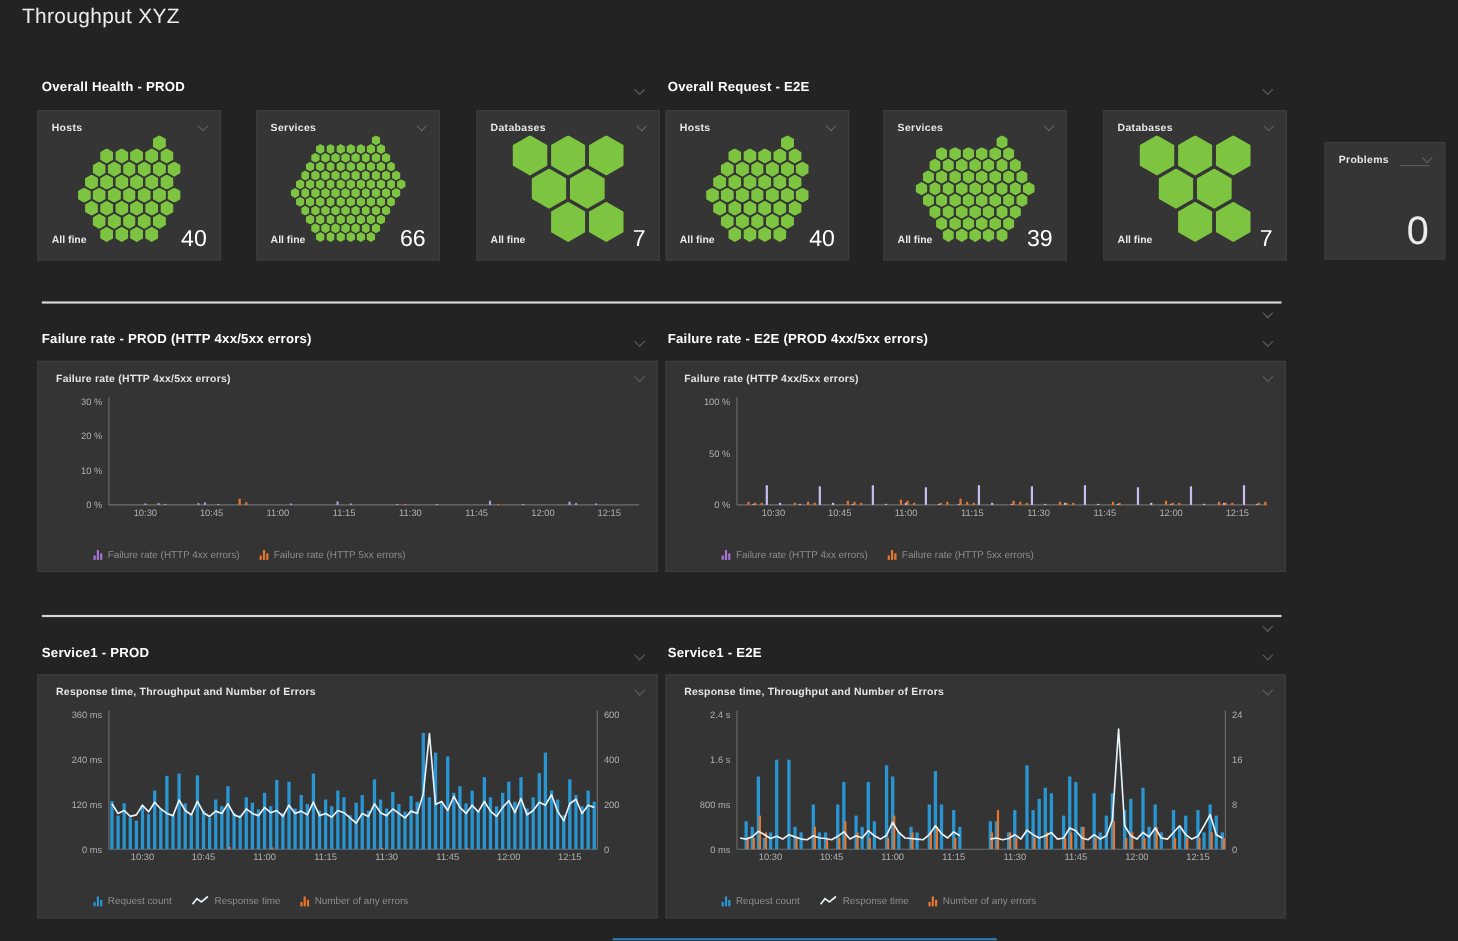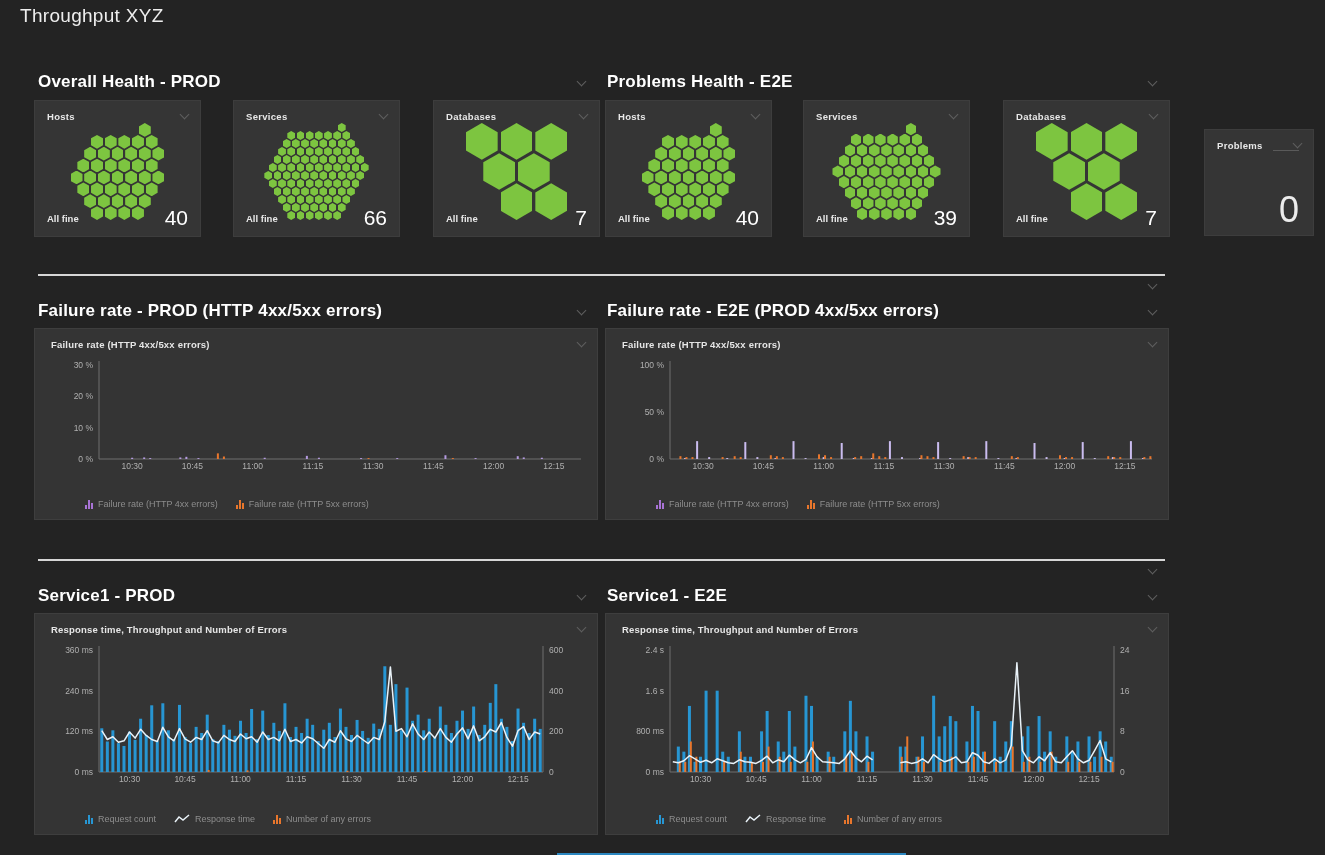--- a/index.html
+++ b/index.html
@@ -1,19 +1,19 @@
 <!DOCTYPE html>
 <html><head>
 <meta charset="utf-8">
 <style>
   html,body{margin:0;padding:0;background:#232323;width:1325px;height:855px;overflow:hidden;
     font-family:"Liberation Sans","DejaVu Sans",sans-serif;position:relative;}
   .abs{position:absolute;}
   .page-title{left:20px;top:5px;font-size:19px;font-weight:300;color:#ededed;letter-spacing:.3px;}
-  .sec-h{font-size:17px;font-weight:bold;color:#ffffff;letter-spacing:.2px;}
+  .sec-h{font-size:12px;font-weight:bold;color:#ffffff;letter-spacing:.2px;}
   .chev{width:8px;height:8px;border-right:2px solid #5f5f5f;border-bottom:2px solid #5f5f5f;
     transform:rotate(45deg);display:inline-block;}
   .chev.sm{width:6px;height:6px;border-width:1.5px;}
   .divider{height:2px;background:#d6d6d6;}
   .tile{background:#353535;border:1px solid #3d3d3d;box-sizing:border-box;}
   .tile-label{position:absolute;left:12px;top:10px;font-size:9.5px;font-weight:bold;color:#e8e8e8;letter-spacing:.3px;}
   .tile-chev{position:absolute;right:12px;top:10px;}
   .tile-status{position:absolute;left:12px;bottom:12px;font-size:9.5px;font-weight:bold;color:#e8e8e8;}
   .tile-value{position:absolute;right:12px;bottom:6px;font-size:21px;font-weight:400;color:#ffffff;}
   .hc{position:absolute;left:14px;right:14px;top:22px;bottom:16px;}
@@ -29,21 +29,21 @@
   .lg-bars i{display:block;width:2px;}
   text{font-family:"Liberation Sans","DejaVu Sans",sans-serif;}
 </style>
 </head>
 <body>
 
 <div class="abs page-title">Throughput XYZ</div>
 
 <div class="abs sec-h" style="left:38px;top:72px;">Overall Health - PROD</div>
 <span class="abs chev sm" style="left:578px;top:78px;"></span>
-<div class="abs sec-h" style="left:607px;top:72px;">Problems Health - E2E</div>
+<div class="abs sec-h" style="left:607px;top:72px;">Overall Request - E2E</div>
 <span class="abs chev sm" style="left:1149px;top:78px;"></span>
 
 <div class="abs tile" style="left:34px;top:100px;width:167px;height:137px;">
   <span class="tile-label">Hosts</span>
   <span class="tile-chev chev sm"></span>
   <div class="hc">
       <div class="hex" style="left: 62.5034px; top: 47.5151px; width: 11.9932px; height: 13.8485px; background: rgb(125, 197, 64); clip-path: polygon(50% 0px, 100% 25%, 100% 75%, 50% 100%, 0px 75%, 0px 25%);"></div>
       <div class="hex" style="left: 69.3303px; top: 35.6363px; width: 11.9932px; height: 13.8485px; background: rgb(125, 197, 64); clip-path: polygon(50% 0px, 100% 25%, 100% 75%, 50% 100%, 0px 75%, 0px 25%);"></div>
       <div class="hex" style="left: 76.1572px; top: 47.5151px; width: 11.9932px; height: 13.8485px; background: rgb(125, 197, 64); clip-path: polygon(50% 0px, 100% 25%, 100% 75%, 50% 100%, 0px 75%, 0px 25%);"></div>
       <div class="hex" style="left: 69.3303px; top: 59.3939px; width: 11.9932px; height: 13.8485px; background: rgb(125, 197, 64); clip-path: polygon(50% 0px, 100% 25%, 100% 75%, 50% 100%, 0px 75%, 0px 25%);"></div>

